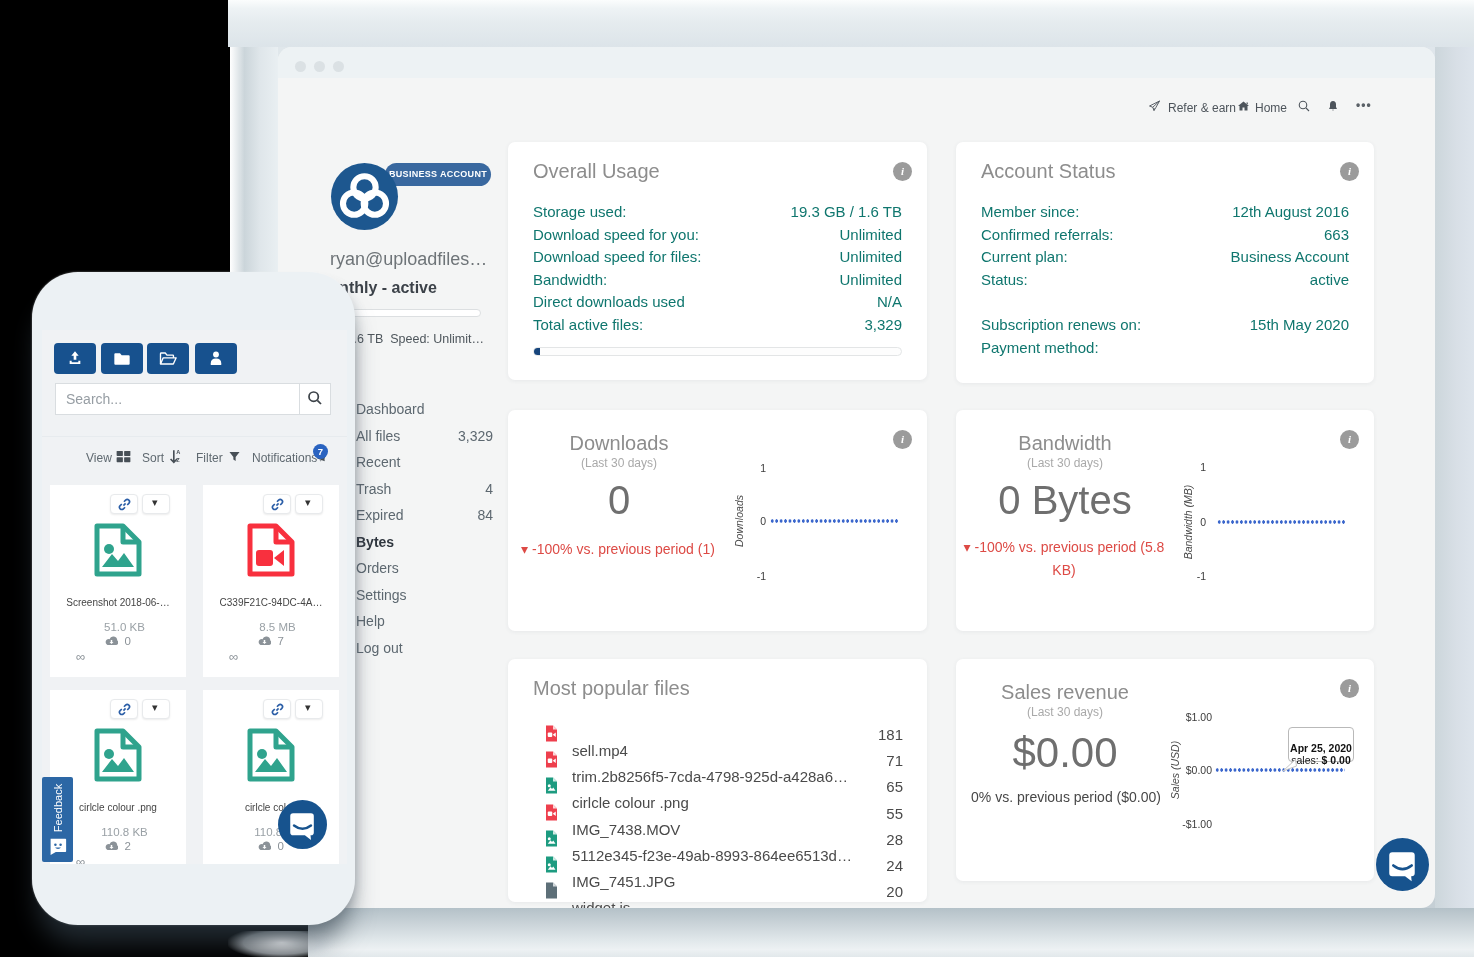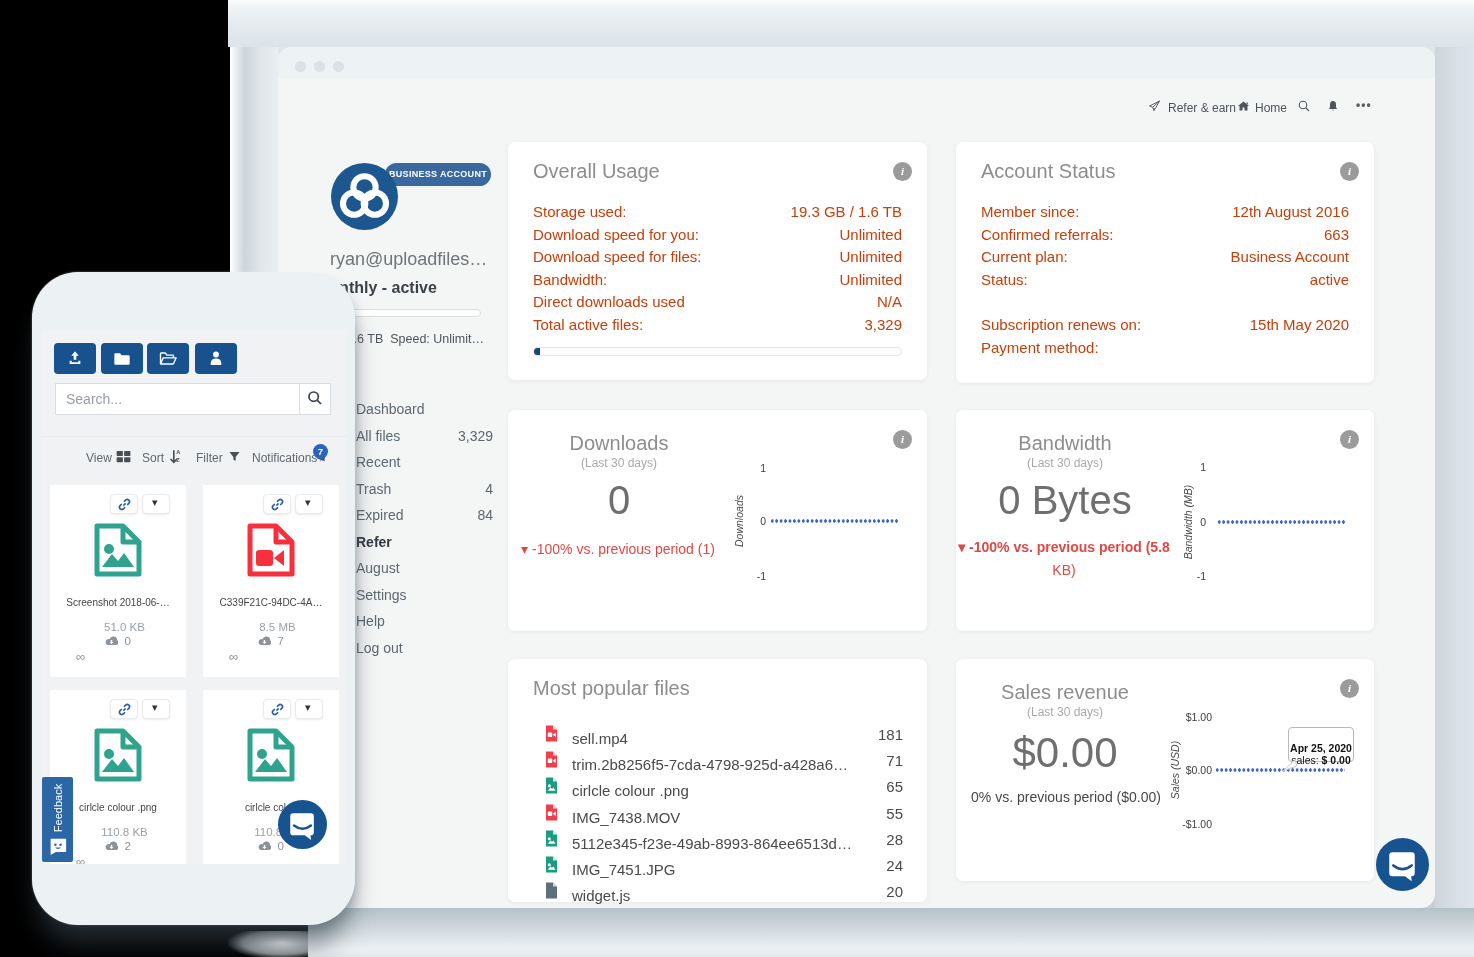--- a/index.html
+++ b/index.html
@@ -39,21 +39,21 @@
 #menu .mi { height:26.5px; line-height:26.5px; position:relative; }
 #menu .mi b { color:#30373f; }
 #menu .mi span { position:absolute; right:0; }
 
 
 .card { background:#fff; border-radius:7px; box-shadow:0 1px 4px rgba(60,70,80,.07); }
 .ct { position:absolute; left:25px; top:18px; font-size:20px; color:#8d8d8d; }
 .info { position:absolute; right:15px; top:20px; width:19px; height:19px; border-radius:50%;
   background:#9b9b9b; color:#fff; font-size:11px; font-style:italic; font-weight:bold;
   text-align:center; line-height:19px; font-family:"Liberation Serif",serif; }
-.row { position:absolute; left:25px; right:25px; height:22.6px; font-size:15px; color:#c2410c; }
+.row { position:absolute; left:25px; right:25px; height:22.6px; font-size:15px; color:#0f766e; }
 .row span { position:absolute; right:0; }
 .ctitle { position:absolute; width:100%; text-align:center; }
 
 
 .dotline { position:absolute; height:4px;
   background-image:radial-gradient(circle,#3a66cc 1.55px,rgba(0,0,0,0) 1.8px);
   background-size:4.45px 4px; background-position:0 50%; }
 .axv { position:absolute; font-size:10.5px; color:#3c3c3c; text-align:right; width:40px; }
 .axr { position:absolute; font-size:10.5px; color:#4a4a4a; font-style:italic; transform:rotate(-90deg); white-space:nowrap; }
 
@@ -73,21 +73,21 @@
 .fsize { position:absolute; top:136px; width:100%; text-align:center; font-size:11.5px; color:#9aa1a6;padding-left:13px; }
 .fdl { position:absolute; top:150px; width:100%; text-align:center; font-size:11.5px; color:#8b9298; }
 .finf { position:absolute; left:26px; top:164px; font-size:13px; color:#8b9298; }
 
 
 #fb { left:42px; top:777px; width:31px; height:85px; background:#2c67a5; border-radius:2px; }
 #fb .txt { position:absolute; left:16px; top:31px; transform:translate(-50%,-50%) rotate(-90deg); color:#fff; font-size:11px; white-space:nowrap; }
 
 .ic { position:absolute; }
 .mpr { position:absolute; left:37px; right:24px; height:26.2px; font-size:15px; color:#4a4a4a; }
-.mpr u { text-decoration:none; position:absolute; left:27px; top:7px; }
+.mpr u { text-decoration:none; position:absolute; left:27px; top:19px; }
 .mpr span { position:absolute; right:0; top:3px; }
 .mpr .fic { position:absolute; left:0; top:2px; }
 </style>
 </head>
 <body>
 <div class="patch" style="left:266px;top:38px;width:34px;height:32px;background:#e0e7eb;"></div>
 <div class="patch" style="left:1413px;top:38px;width:42px;height:34px;background:#dfe6eb;"></div>
 <div class="patch" style="left:1416px;top:890px;width:40px;height:32px;background:#c5cfd5;"></div>
 <div id="sh-left" class="abs"></div>
 <div id="sh-top" class="abs"></div>
@@ -131,22 +131,22 @@
   <div id="email" class="abs">ryan@uploadfiles…</div>
   <div id="plan" class="abs">Monthly - active</div>
   <div id="sbar" class="abs"></div>
   <div id="speed" class="abs">19.3 GB / 1.6 TB&nbsp; Speed: Unlimit…</div>
   <div id="menu" class="abs">
     <div class="mi">Dashboard</div>
     <div class="mi">All files<span>3,329</span></div>
     <div class="mi">Recent</div>
     <div class="mi">Trash<span>4</span></div>
     <div class="mi">Expired<span>84</span></div>
-    <div class="mi"><b>Refer</b></div>
-    <div class="mi">August</div>
+    <div class="mi"><b>Bytes</b></div>
+    <div class="mi">Orders</div>
     <div class="mi">Settings</div>
     <div class="mi">Help</div>
     <div class="mi">Log out</div>
   </div>
 
   <div id="c-usage" class="card abs" style="left:230px;top:95px;width:419px;height:238px;">
     <div class="ct">Overall Usage</div>
       <div class="info">i</div>
     <div class="row" style="top:61px">Storage used:<span>19.3 GB / 1.6 TB</span></div>
     <div class="row" style="top:83.6px">Download speed for you:<span>Unlimited</span></div>
@@ -178,21 +178,21 @@
     <div class="axv" style="left:218px;top:105px;">0</div>
     <div class="axv" style="left:218px;top:160px;">-1</div>
     <div class="axr" style="left:205px;top:105px;">Downloads</div>
     <div class="dotline" style="left:262px;top:109px;width:129px;"></div>
   </div>
   <div id="c-bw" class="card abs" style="left:678px;top:363px;width:418px;height:221px;">
     <div class="info">i</div>
     <div class="ctitle" style="width:218px;top:22px;font-size:20px;color:#8d8d8d;">Bandwidth</div>
     <div class="ctitle" style="width:218px;top:46px;font-size:12px;color:#a9a9a9;">(Last 30 days)</div>
     <div class="ctitle" style="width:218px;top:68px;font-size:40px;color:#6f6f6f;">0 Bytes</div>
-    <div class="ctitle" style="width:276px;left:-30px;top:129px;font-size:14px;color:#dd4a45;font-weight:bold;">▾ -100% vs. previous period (5.8</div>
+    <div class="ctitle" style="width:276px;left:-30px;top:129px;font-size:14px;color:#dd4a45;">▾ -100% vs. previous period (5.8</div>
     <div class="ctitle" style="width:276px;left:-30px;top:152px;font-size:14px;color:#dd4a45;">KB)</div>
     <div class="axv" style="left:210px;top:51px;">1</div>
     <div class="axv" style="left:210px;top:106px;">0</div>
     <div class="axv" style="left:210px;top:160px;">-1</div>
     <div class="axr" style="left:195px;top:106px;">Bandwidth (MB)</div>
     <div class="dotline" style="left:261px;top:110px;width:128px;"></div>
   </div>
   <div id="c-mpf" class="card abs" style="left:230px;top:612px;width:419px;height:243px;">
     <div class="ct">Most popular files</div>
     <div class="mpr" style="top:64px">

